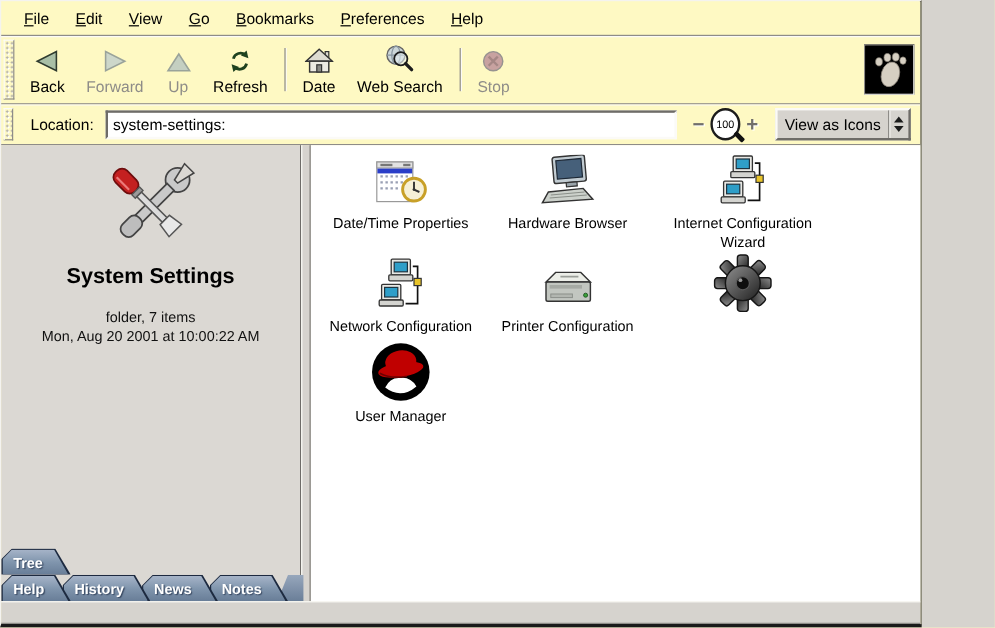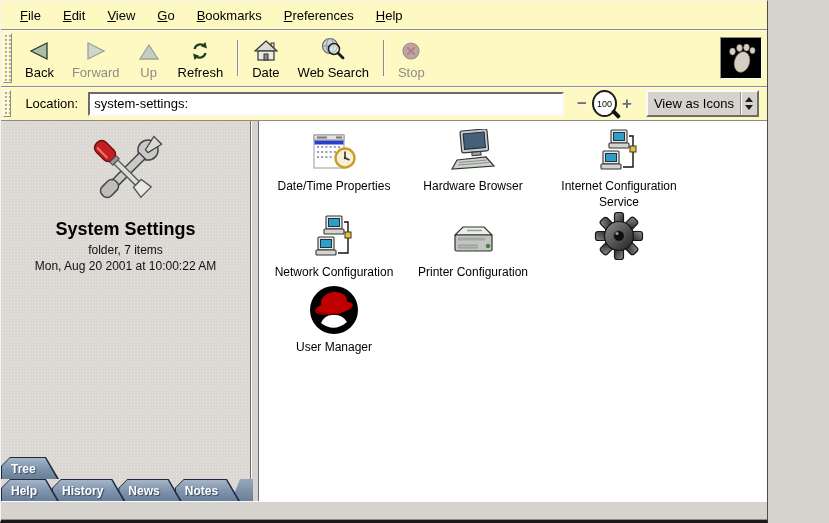--- a/index.html
+++ b/index.html
@@ -122,21 +122,21 @@
   .sidebar {
     width: 250px; flex: none;
     background: #dbd8d3;
     background-image: radial-gradient(rgba(255,255,255,0.35) 22%, transparent 24%);
     background-size: 3px 3px;
     border-right: 1px solid #6e6c68;
     display: flex; flex-direction: column;
   }
   .sidebar-header { text-align: center; padding-top: 8px; }
   .sidebar-title { font-size: 18px; font-weight: bold; color: #000; margin-top: 0px; }
-  .sidebar-details { font-size: 12px; color: #111; margin-top: 3px; }
+  .sidebar-details { font-size: 12px; color: #111; margin-top: 16px; }
   .sidebar-modified { font-size: 12px; color: #111; margin-top: 2px; }
   .sidebar-tabs { margin-top: auto; }
   .tabs-row { display: flex; align-items: flex-end; height: 22px; }
   .tab {
     height: 22px; position: relative; flex: none; display: flex;
     clip-path: polygon(0 100%, 0 9px, 9px 0, calc(100% - 13px) 0, 100% 100%);
     background: #1d2a40;
     padding: 1px 2px 0 1px;
     cursor: default;
   }
@@ -406,21 +406,21 @@
             <rect x="12" y="1" width="16" height="13" rx="1" fill="#e8e8e4" stroke="#333" stroke-width="1.1"></rect>
             <rect x="14.5" y="3.5" width="11" height="8" fill="#2e9ec8" stroke="#1d3340" stroke-width="1"></rect>
             <rect x="10" y="14" width="20" height="5" rx="1" fill="#d4d4d0" stroke="#333" stroke-width="1.1"></rect>
             <rect x="4" y="22" width="16" height="13" rx="1" fill="#e8e8e4" stroke="#333" stroke-width="1.1"></rect>
             <rect x="6.5" y="24.5" width="11" height="8" fill="#2e9ec8" stroke="#1d3340" stroke-width="1"></rect>
             <rect x="2" y="35" width="20" height="5" rx="1" fill="#d4d4d0" stroke="#333" stroke-width="1.1"></rect>
             <polyline points="30,7 34,7 34,38 24,38" fill="none" stroke="#111" stroke-width="1.4"></polyline>
             <rect x="31" y="17" width="6" height="6" fill="#e8c42a" stroke="#333" stroke-width="1"></rect>
           </svg>
         </span>
-        <span class="icon-label">Internet Configuration Service</span>
+        <span class="icon-label">Internet Configuration Wizard</span>
       </div>
 
       <div class="icon-item" style="left:0px; top:88px">
         <span class="icon-box">
           <svg width="40" height="46" viewBox="0 0 40 46">
             <rect x="12" y="1" width="16" height="13" rx="1" fill="#e8e8e4" stroke="#333" stroke-width="1.1"></rect>
             <rect x="14.5" y="3.5" width="11" height="8" fill="#2e9ec8" stroke="#1d3340" stroke-width="1"></rect>
             <rect x="10" y="14" width="20" height="5" rx="1" fill="#d4d4d0" stroke="#333" stroke-width="1.1"></rect>
             <rect x="4" y="22" width="16" height="13" rx="1" fill="#e8e8e4" stroke="#333" stroke-width="1.1"></rect>
             <rect x="6.5" y="24.5" width="11" height="8" fill="#2e9ec8" stroke="#1d3340" stroke-width="1"></rect>

